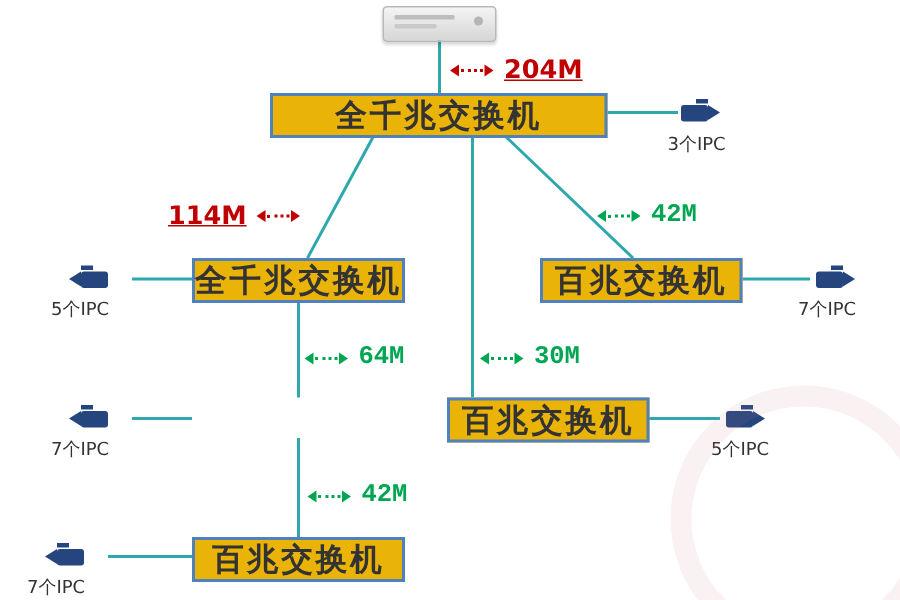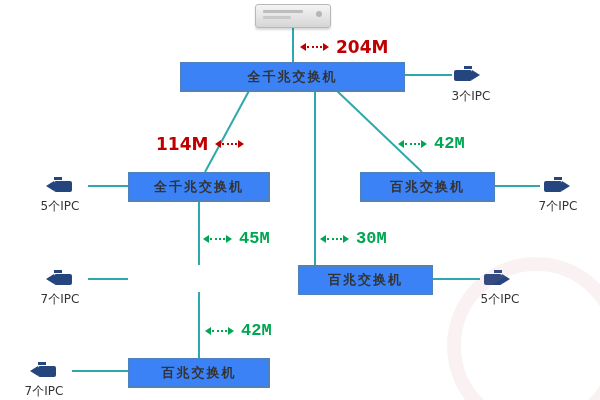--- a/index.html
+++ b/index.html
@@ -2,28 +2,28 @@
 <html style="--line: #2fa8ad; --boxBorder: #4f81bd; --boxText: #333333; --red: #c00000; --green: #00a651; --camera: #24457e;"><head>
 <meta charset="utf-8">
 <style>
   html,body{margin:0;padding:0;background:#fff;}
   #stage{position:relative;width:600px;height:400px;background:#fff;overflow:hidden;
          font-family:"DejaVu Sans",sans-serif;}
   #wires{position:absolute;left:0;top:0;width:600px;height:400px;pointer-events:none;}
   #wires line{stroke:var(--line,#2fa8ad);stroke-width:2;}
 
   
-  .node{position:absolute;height:26px;background:#3b82f6;border:2px solid var(--boxBorder,#4f81bd);
+  .node{position:absolute;height:26px;background:#eab308;border:2px solid var(--boxBorder,#4f81bd);
         display:flex;align-items:center;justify-content:center;
-        font-size:13px;font-weight:600;color:var(--boxText,#333);letter-spacing:2px;}
+        font-size:21px;font-weight:600;color:var(--boxText,#333);letter-spacing:2px;}
 
   
   .bw{position:absolute;display:flex;align-items:center;gap:7px;
       font-size:17px;font-weight:bold;}
-  .bw.red{color:var(--red,#c00000);}
+  .bw.red{color:var(--red,#c00000);text-decoration:underline;}
   .bw.green{color:var(--green,#00a651);font-family:Liberation Mono, monospace;}
   .arrow{display:inline-flex;align-items:center;}
   .arrow .d{width:15px;border-top:2px dotted currentColor;margin:0 1px;}
   .arrow .l{width:0;height:0;border-top:4px solid transparent;border-bottom:4px solid transparent;
             border-right:6px solid currentColor;}
   .arrow .r{width:0;height:0;border-top:4px solid transparent;border-bottom:4px solid transparent;
             border-left:6px solid currentColor;}
 
   
   .cam{position:absolute;width:28px;height:18px;}
@@ -32,21 +32,21 @@
   .cam .lens{position:absolute;top:4px;width:0;height:0;
              border-top:5px solid transparent;border-bottom:5px solid transparent;}
   .cam .ant{position:absolute;top:0;width:8px;height:3px;background:var(--camera,#24457e);}
   .cam.right .body{left:2px}
   .cam.right .lens{left:20px;border-left:8px solid var(--camera,#24457e);}
   .cam.right .ant{left:12px;}
   .cam.left .body{right:2px}
   .cam.left .lens{right:20px;border-right:8px solid var(--camera,#24457e);}
   .cam.left .ant{right:12px;}
 
-  .ipc{position:absolute;font-size:12px;color:var(--boxText,#333);text-align:center;}
+  .ipc{position:absolute;font-size:12px;color:var(--boxText,#333);}
 
   
   .nvr{position:absolute;left:255px;top:4px;width:74px;height:22px;
        background:linear-gradient(#f4f4f4,#d6d6d6);border:1px solid #b8b8b8;border-radius:3px;
        box-shadow:0 2px 2px rgba(0,0,0,.15);}
   .nvr .slot{position:absolute;left:7px;top:5px;width:40px;height:3px;background:#bdbdbd;border-radius:1px;}
   .nvr .slot2{position:absolute;left:7px;top:11px;width:28px;height:3px;background:#c9c9c9;border-radius:1px;}
   .nvr .btn{position:absolute;right:8px;top:6px;width:6px;height:6px;border-radius:50%;background:#b5b5b5;}
 
   
@@ -87,21 +87,21 @@
 
   <div class="bw red" style="left:300px;top:37px;">
     <span class="arrow">
         <i class="l"></i>
         <i class="d"></i>
         <i class="r"></i>
       </span>
     <span>204M</span>
   </div>
 
-  <div class="bw red" style="left:112px;top:134px;margin-left:44px;">
+  <div class="bw red" style="left:112px;top:134px;">
     <span>114M</span>
     <span class="arrow">
         <i class="l"></i>
         <i class="d"></i>
         <i class="r"></i>
       </span>
   </div>
 
   <div class="bw green" style="left:398px;top:134px;">
     <span class="arrow">
@@ -111,21 +111,21 @@
       </span>
     <span>42M</span>
   </div>
 
   <div class="bw green" style="left:203px;top:229px;">
     <span class="arrow">
         <i class="l"></i>
         <i class="d"></i>
         <i class="r"></i>
       </span>
-    <span>45M</span>
+    <span>64M</span>
   </div>
 
   <div class="bw green" style="left:320px;top:229px;">
     <span class="arrow">
         <i class="l"></i>
         <i class="d"></i>
         <i class="r"></i>
       </span>
     <span>30M</span>
   </div>

